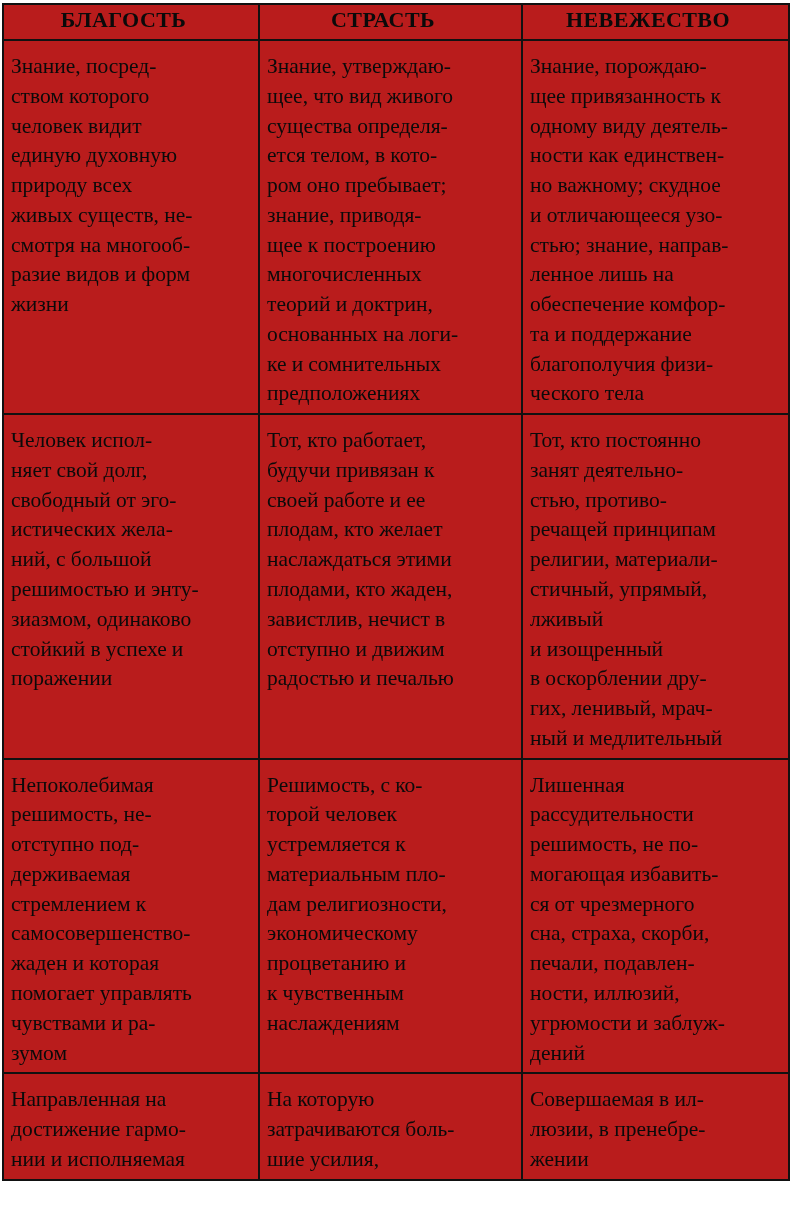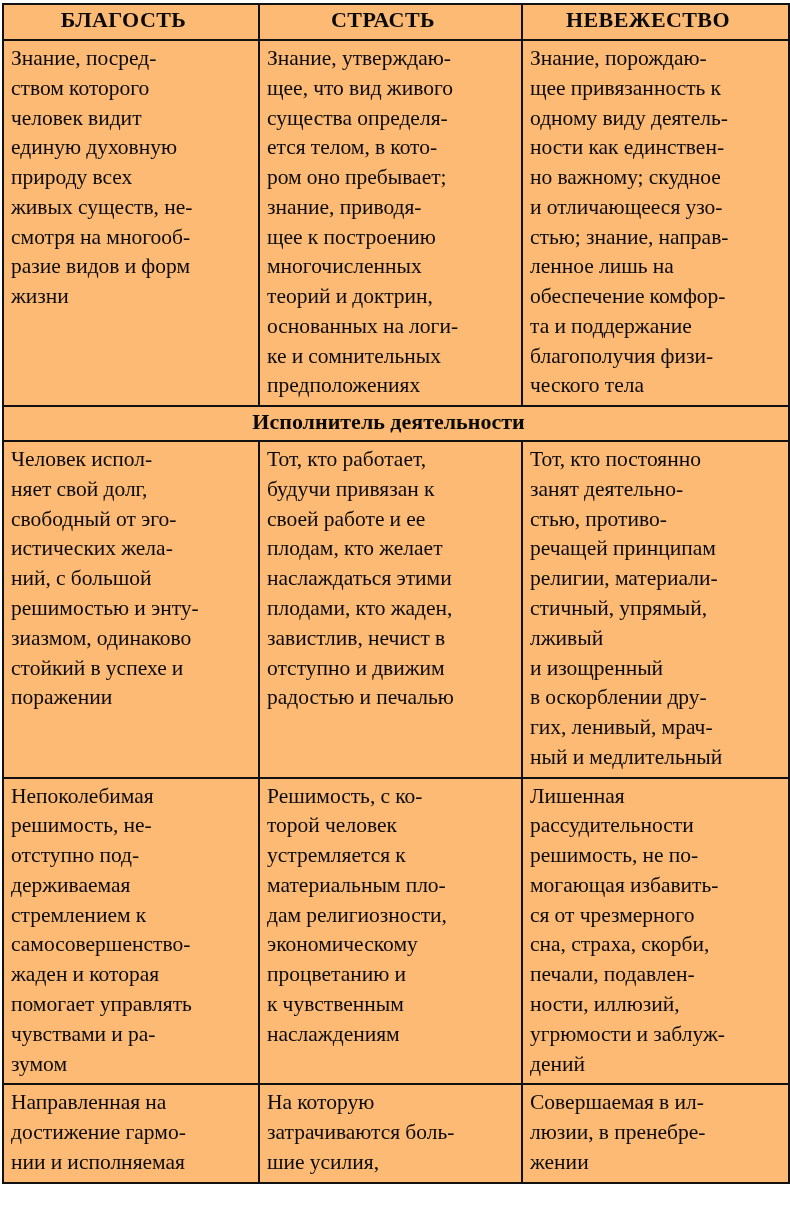--- a/index.html
+++ b/index.html
@@ -27,21 +27,21 @@
     table-layout: fixed;
     width: 786px;
     margin: 3px 0 0 2px;
   }
 
   table.gunas td,
   table.gunas th {
     border: 2px solid #111111;
     vertical-align: top;
     padding: 3px 22px 4px 7px;
-    background: #fdba74;
+    background: #b91c1c;
   }
 
   
   col.c1 { width: 256px; }
   col.c2 { width: 263px; }
   col.c3 { width: 267px; }
 
   th.colhead {
     text-align: center;
     font-weight: bold;
@@ -67,20 +67,21 @@
     font-size: 21.5px;
     line-height: 1.385;
     text-align: left;
     word-spacing: -0.2px;
     hyphens: manual;
   }
 
   td.body .txt {
     display: block;
     white-space: pre-line;
+    margin-top: 8px;
   }
 
   
   tr.r-head  td, tr.r-head th { height: 27px; }
   tr.r-know  td { height: 340px; }
   tr.r-doer  td { height: 307px; }
   tr.r-res   td { height: 283px; }
   tr.r-act   td { height: 84px; }
 </style>
 </head>
@@ -137,23 +138,20 @@
 и отличающееся узо-
 стью; знание, направ-
 ленное лишь на
 обеспечение комфор-
 та и поддержание
 благополучия физи-
 ческого тела</span>
         </td>
       </tr>
 
-      <tr>
-        <td class="section" colspan="3">Исполнитель деятельности</td>
-      </tr>
       <tr class="r-doer">
         <td class="body">
           <span class="txt">Человек испол-
 няет свой долг,
 свободный от эго-
 истических жела-
 ний, с большой
 решимостью и энту-
 зиазмом, одинаково
 стойкий в успехе и

